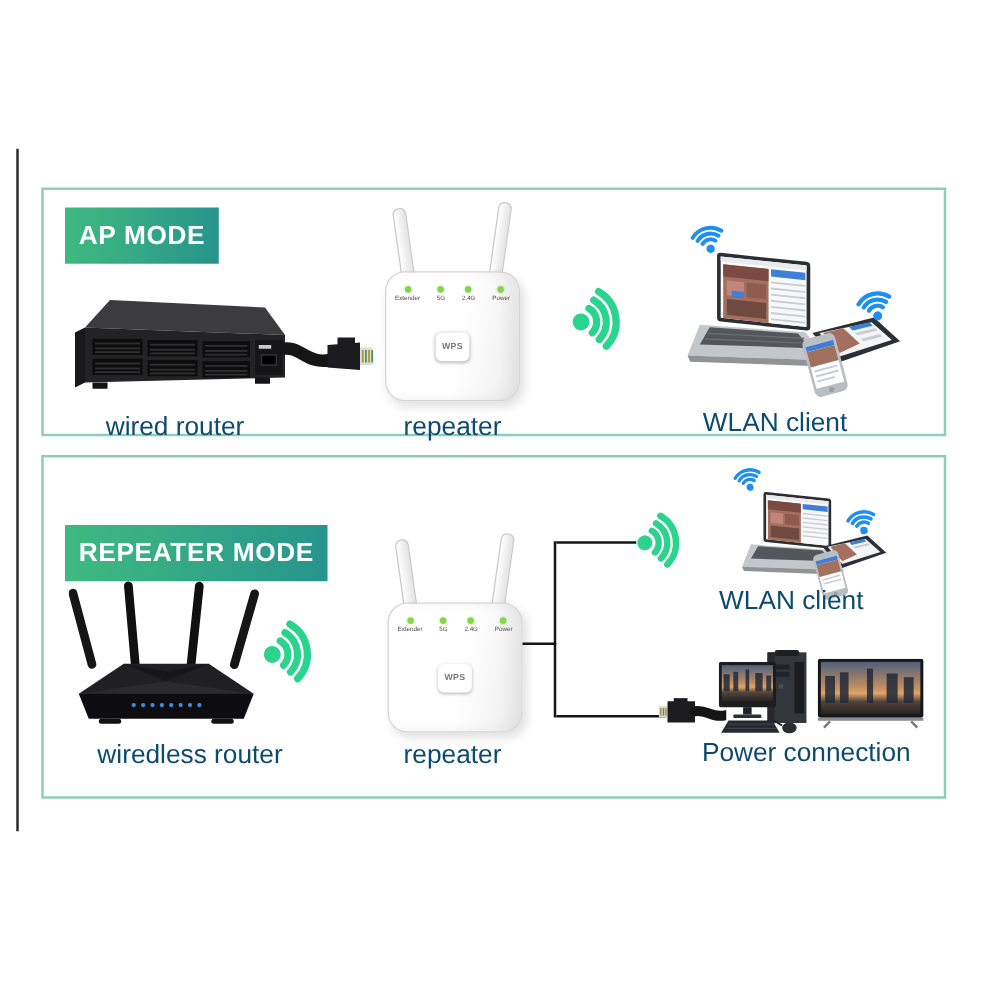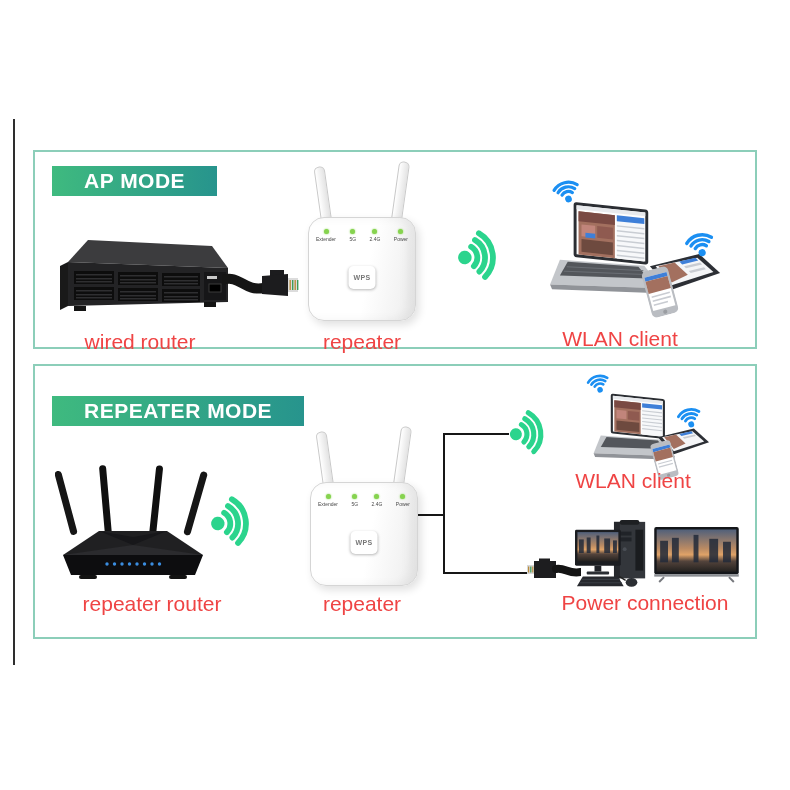--- a/index.html
+++ b/index.html
@@ -5,25 +5,25 @@
   html,body { margin:0; padding:0; background:#fff; }
   .stage {
     position:relative; width:790px; height:790px; background:#ffffff; overflow:hidden;
     font-family:"Liberation Sans", sans-serif; color:#161616;
   }
   .vline { position:absolute; left:13px; top:119px; width:2px; height:546px; background:#2e2e2e; }
   .panel { position:absolute; border:2px solid #8cceb9; background:#fff; }
   .panel-ap { left:33px; top:150px; width:720px; height:195px; }
   .panel-rp { left:33px; top:364px; width:720px; height:271px; }
   .badge {
-    position:absolute; height:30px; display:inline-flex; align-items:center;
-    padding:0 32px; font-size:21px; font-weight:bold; letter-spacing:.5px; color:#fff;
+    position:absolute; height:45px; display:inline-flex; align-items:center;
+    padding:0 11px; font-size:21px; font-weight:bold; letter-spacing:.5px; color:#fff;
     background:linear-gradient(90deg,#3fba7f,#27948d);
   }
-  .lbl-main { position:absolute; transform:translateX(-50%); font-size:21px; white-space:nowrap; color:#ef4444; }
+  .lbl-main { position:absolute; transform:translateX(-50%); font-size:21px; white-space:nowrap; color:#0c4a6e; }
   .abs { position:absolute; }
   .ln { position:absolute; background:#161616; }
 
   
   .repeater { position:absolute; width:108px; height:160px; }
   .ant { position:absolute; width:9px; height:60px;
     background:linear-gradient(90deg,#ffffff,#e3e3e3); border:1px solid #c9c9c9;
     border-radius:5px 5px 2px 2px; }
   .ant-l { left:14px; top:3px; transform:rotate(-8deg); transform-origin:bottom center; }
   .ant-r { left:82px; top:-2px; height:64px; transform:rotate(8deg); transform-origin:bottom center; }
@@ -204,21 +204,21 @@
     <rect x="4" y="29" width="18" height="1.5" fill="#c9ccd2"></rect>
     <rect x="4" y="33" width="14" height="1.5" fill="#c9ccd2"></rect>
     <circle cx="13" cy="42.5" r="2" fill="#9a9da2"></circle>
   </svg>
 
   <div class="lbl-main" style="left:140px;top:330px">wired router</div>
   <div class="lbl-main" style="left:362px;top:330px">repeater</div>
   <div class="lbl-main" style="left:620px;top:327px">WLAN client</div>
 
   <div class="panel panel-rp"></div>
-  <div class="badge" style="left:52px;top:396px">REPEATER MODE</div>
+  <div class="badge" style="left:52px;top:420px">REPEATER MODE</div>
 
   <svg class="abs" style="left:55px;top:463px" width="155" height="125" viewBox="0 0 155 125">
     <rect x="16" y="6" width="7" height="66" rx="3.5" fill="#161616" transform="rotate(-15 19 72)"></rect>
     <rect x="50" y="2" width="7" height="70" rx="3.5" fill="#101010" transform="rotate(-5 53 72)"></rect>
     <rect x="94" y="2" width="7" height="70" rx="3.5" fill="#101010" transform="rotate(6 97 72)"></rect>
     <rect x="128" y="6" width="7" height="66" rx="3.5" fill="#161616" transform="rotate(16 131 72)"></rect>
     <polygon points="8,92 44,68 112,68 148,92" fill="#202022"></polygon>
     <polygon points="8,92 78,82 148,92 78,98" fill="#2b2b2e"></polygon>
     <polygon points="44,68 78,82 112,68 78,74" fill="#17171a"></polygon>
     <polygon points="8,92 148,92 140,112 16,112" fill="#0d0d0f"></polygon>
@@ -409,17 +409,17 @@
       <rect x="6" y="14" width="8" height="22"></rect>
         <rect x="18" y="11" width="7" height="25"></rect>
       <rect x="40" y="8" width="5" height="28"></rect>
         <rect x="56" y="12" width="9" height="24"></rect>
       <rect x="70" y="15" width="8" height="21"></rect>
     </g>
     <rect x="0" y="48" width="86" height="2.5" fill="#8a8d92"></rect>
     <path d="M10,51 L5,56 M76,51 L81,56" stroke="#77797e" stroke-width="2" fill="none"></path>
   </svg>
 
-  <div class="lbl-main" style="left:152px;top:592px">repeater router</div>
+  <div class="lbl-main" style="left:152px;top:592px">wiredless router</div>
   <div class="lbl-main" style="left:362px;top:592px">repeater</div>
   <div class="lbl-main" style="left:645px;top:591px">Power connection</div>
 
 </div>
 
 </body></html>

